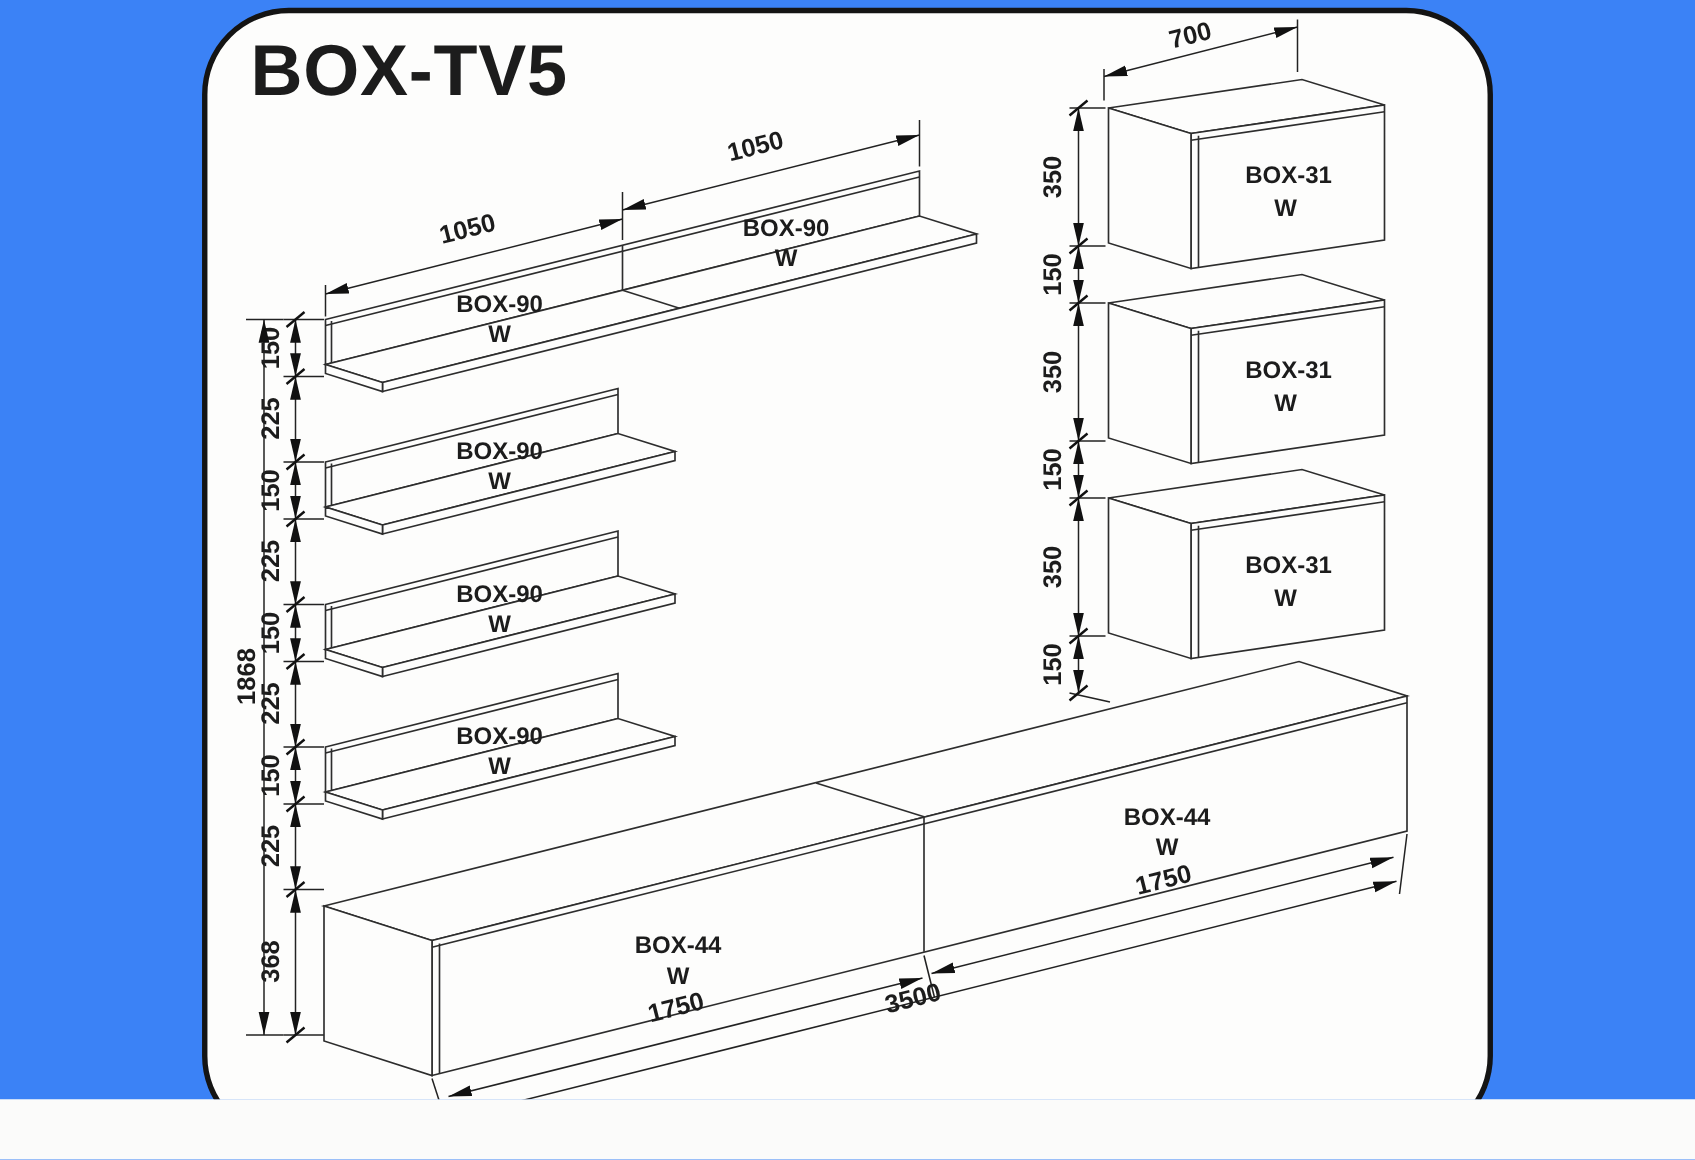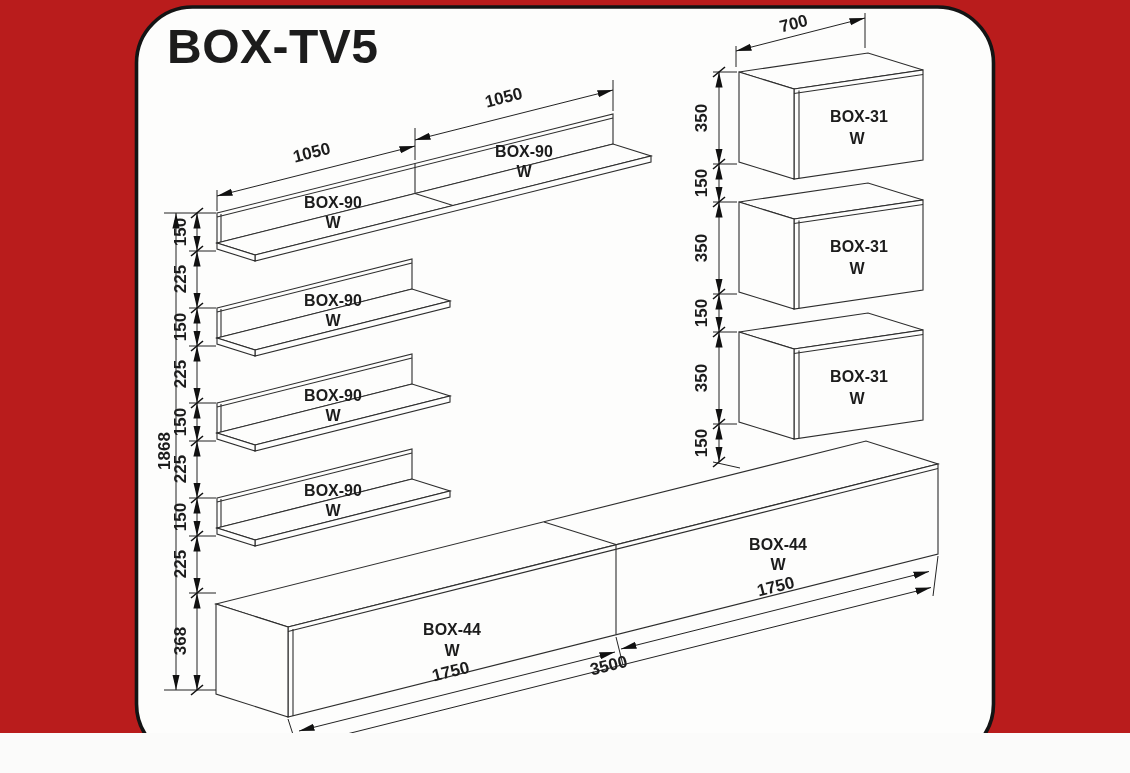--- a/index.html
+++ b/index.html
@@ -1,16 +1,16 @@
 <!DOCTYPE html>
 <html><head>
 <meta charset="utf-8">
 <style>
   html,body{margin:0;padding:0;background:#fbfbfa;}
-  .stage{position:relative;width:1130px;height:733px;background:#b91c1c;overflow:hidden;
+  .stage{position:relative;width:1130px;height:733px;background:#3b82f6;overflow:hidden;
          font-family:"Liberation Sans", sans-serif;}
   svg{position:absolute;left:0;top:0;}
   text{fill:#1c1c1c;}
   .title{font-size:48px;font-weight:bold;letter-spacing:.5px;}
   .lbl{font-size:16px;font-weight:bold;text-anchor:middle;}
   .dim{font-size:17px;font-weight:bold;text-anchor:middle;}
   .wm{font-size:23px;font-weight:bold;letter-spacing:1.5px;}
   .wms{font-size:5px;font-weight:bold;}
   .ln{stroke:#2d2d2d;stroke-width:1.1;fill:none;}
   .face{stroke:#2d2d2d;stroke-width:1.1;fill:#fdfdfc;}

